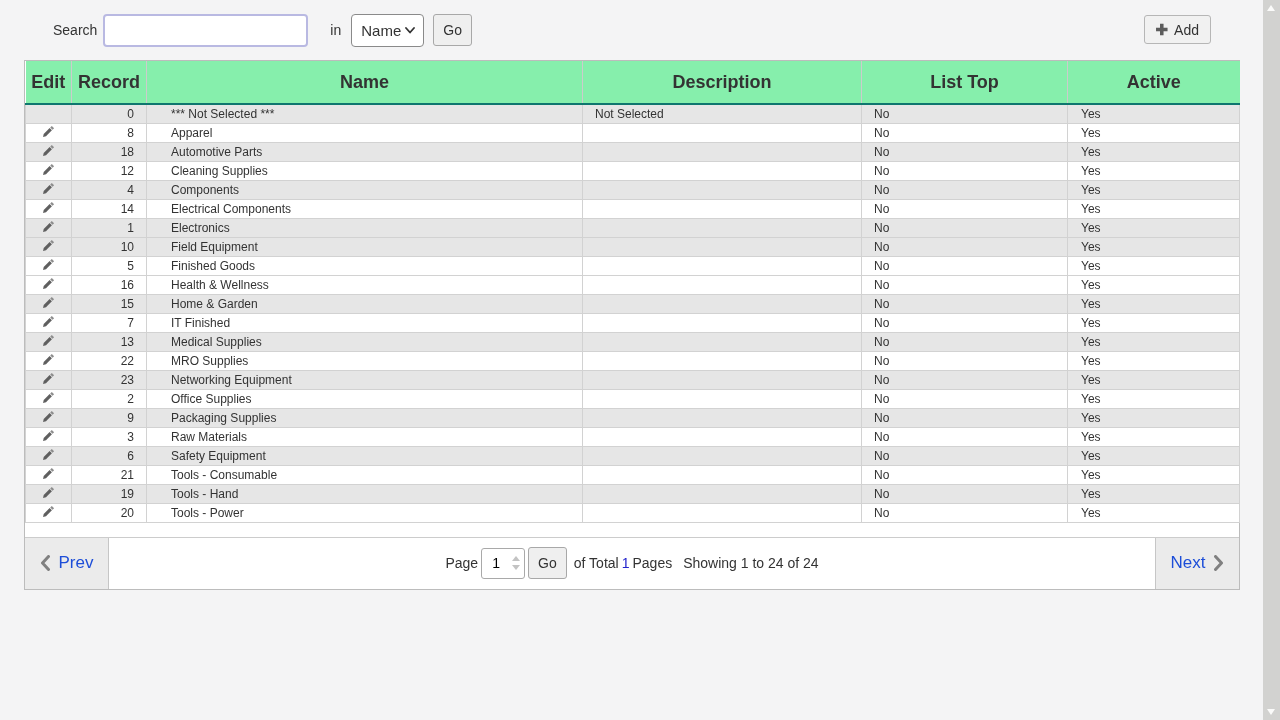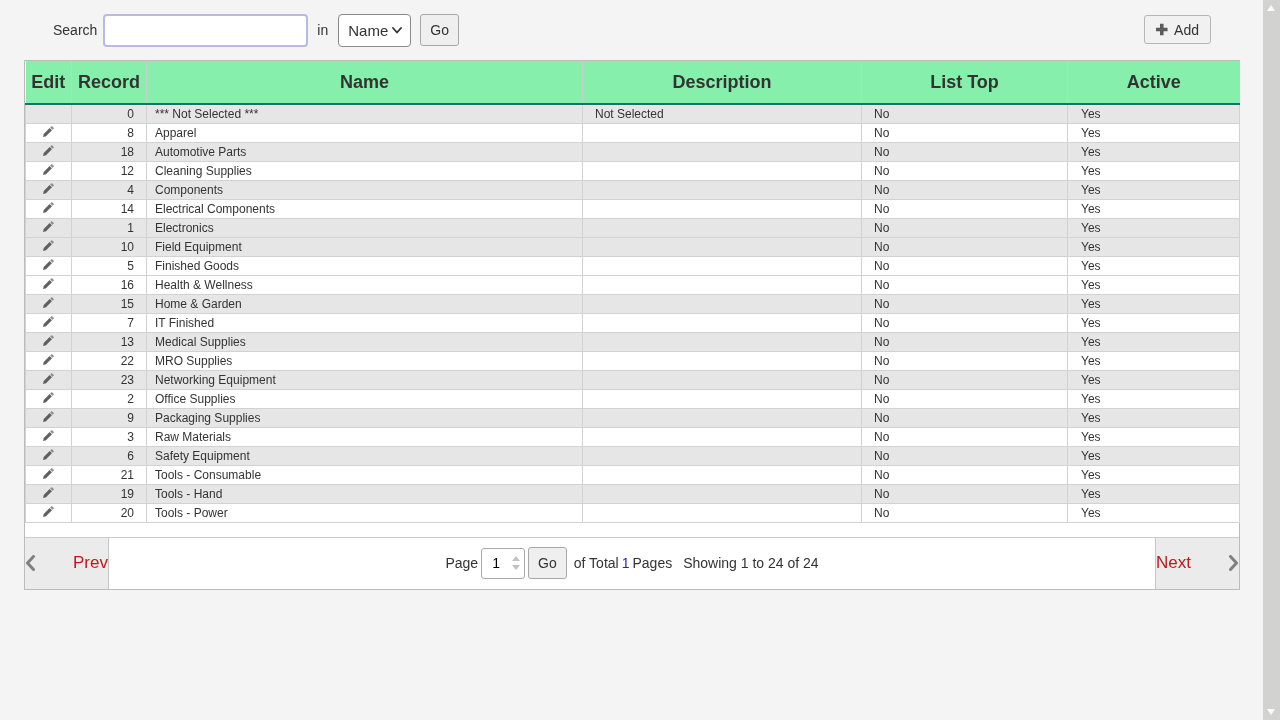--- a/index.html
+++ b/index.html
@@ -27,21 +27,21 @@
     margin-left: 6px;
     width: 205px; height: 33px;
     border: 2px solid #b9b9e2;
     border-radius: 4px;
     background: #fff;
     font-size: 14px;
     padding: 0 6px;
     outline: none;
     font-family: "Liberation Sans", sans-serif;
   }
-  .in-label { margin-left: 9px; font-size: 14px; }
+  .in-label { margin-left: 22px; font-size: 14px; }
   .fake-select {
     margin-left: 10px;
     width: 73px; height: 33px;
     background: #fff;
     border: 1px solid #8a8a8a;
     border-radius: 4px;
     display: flex; align-items: center; justify-content: space-between;
     padding: 0 8px 0 9px;
     font-size: 15px;
     cursor: default;
@@ -97,44 +97,44 @@
     height: 19px;
     font-size: 12px;
     border: 1px solid #d2d2d2;
     padding: 0;
     white-space: nowrap;
     overflow: hidden;
   }
   tr.stripe td { background: #e6e6e6; }
   td.c-edit   { text-align: center; }
   td.c-record { text-align: right; padding-right: 12px; }
-  td.c-name   { padding-left: 8px; }
+  td.c-name   { padding-left: 24px; }
   td.c-desc   { padding-left: 12px; }
   td.c-listtop{ padding-left: 12px; }
   td.c-active { padding-left: 13px; }
   .pencil-btn { display: inline-block; line-height: 0; cursor: pointer; }
 
   .spacer { height: 14px; background: #fff; }
 
   
   .footer {
     height: 52px;
     border-top: 1px solid #ccc;
     display: flex;
     align-items: stretch;
     background: #fff;
   }
   .pager-btn {
     width: 84px;
     background: #ebebeb;
     border: 1px solid #c6c6c6;
-    display: flex; align-items: center; justify-content: space-between;
+    display: flex; align-items: center; justify-content: center;
     gap: 9px;
     font-size: 17px;
-    color: #b91c1c;
+    color: #1d4ed8;
     cursor: pointer;
   }
   .pager-prev { border-left: none; border-top: none; border-bottom: none; }
   .pager-next { border-right: none; border-top: none; border-bottom: none; }
   .footer-mid {
     flex: 1;
     display: flex; align-items: center; justify-content: center;
     font-size: 14px;
     gap: 3px;
   }

